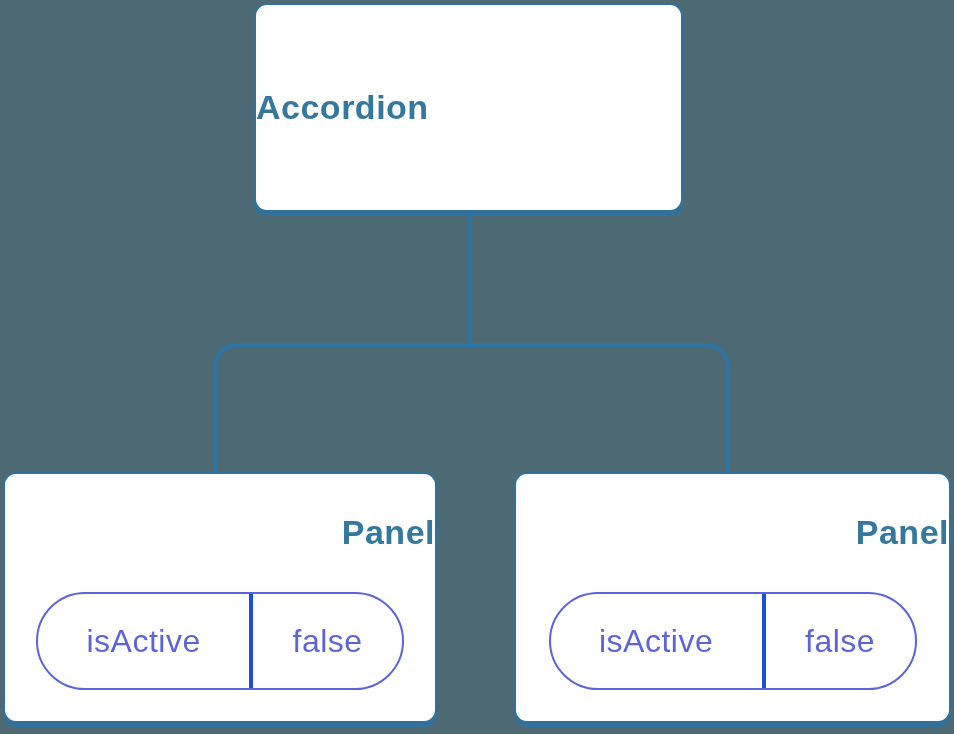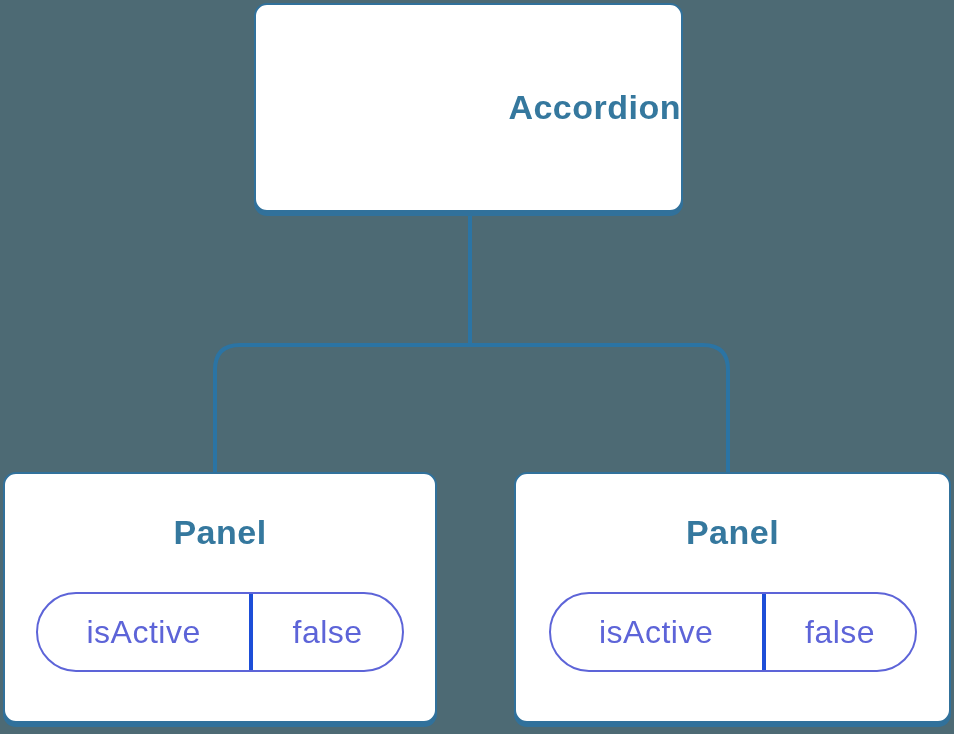--- a/index.html
+++ b/index.html
@@ -26,46 +26,46 @@
     border: 2px solid #31719b;
     border-radius: 13px;
     box-shadow: 0 4px 0 #31719b;
     box-sizing: border-box;
   }
   .node-accordion {
     left: 254px; top: 3px;
     width: 429px; height: 209px;
     display: flex;
     align-items: center;
-    justify-content: flex-end;
+    justify-content: flex-start;
   }
   .node-panel-left {
     left: 3px; top: 472px;
     width: 434px; height: 251px;
   }
   .node-panel-right {
     left: 514px; top: 472px;
     width: 437px; height: 251px;
   }
   .node-title {
     color: #35789e;
     font-size: 34px;
     font-weight: 600;
     letter-spacing: 0.5px;
   }
   .panel-title {
     display: block;
-    text-align: center;
+    text-align: right;
     margin-top: 38px;
     line-height: 40px;
   }
   .state-pill {
     margin: 40px auto 0 auto;
     width: 368px;
-    height: 80px;
+    height: 98px;
     box-sizing: border-box;
     border: 2px solid #5d64d8;
     border-radius: 999px;
     display: flex;
     align-items: stretch;
     overflow: hidden;
   }
   .state-cell {
     display: flex;
     align-items: center;

